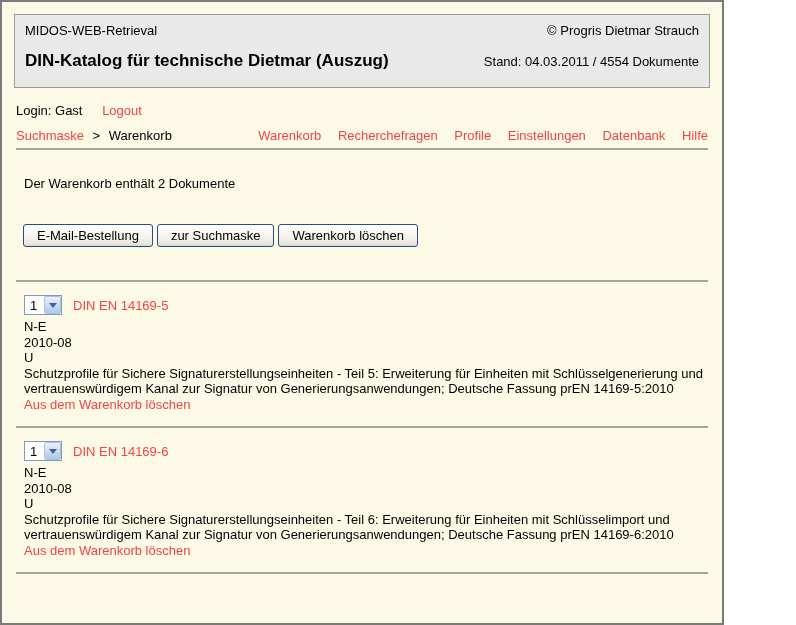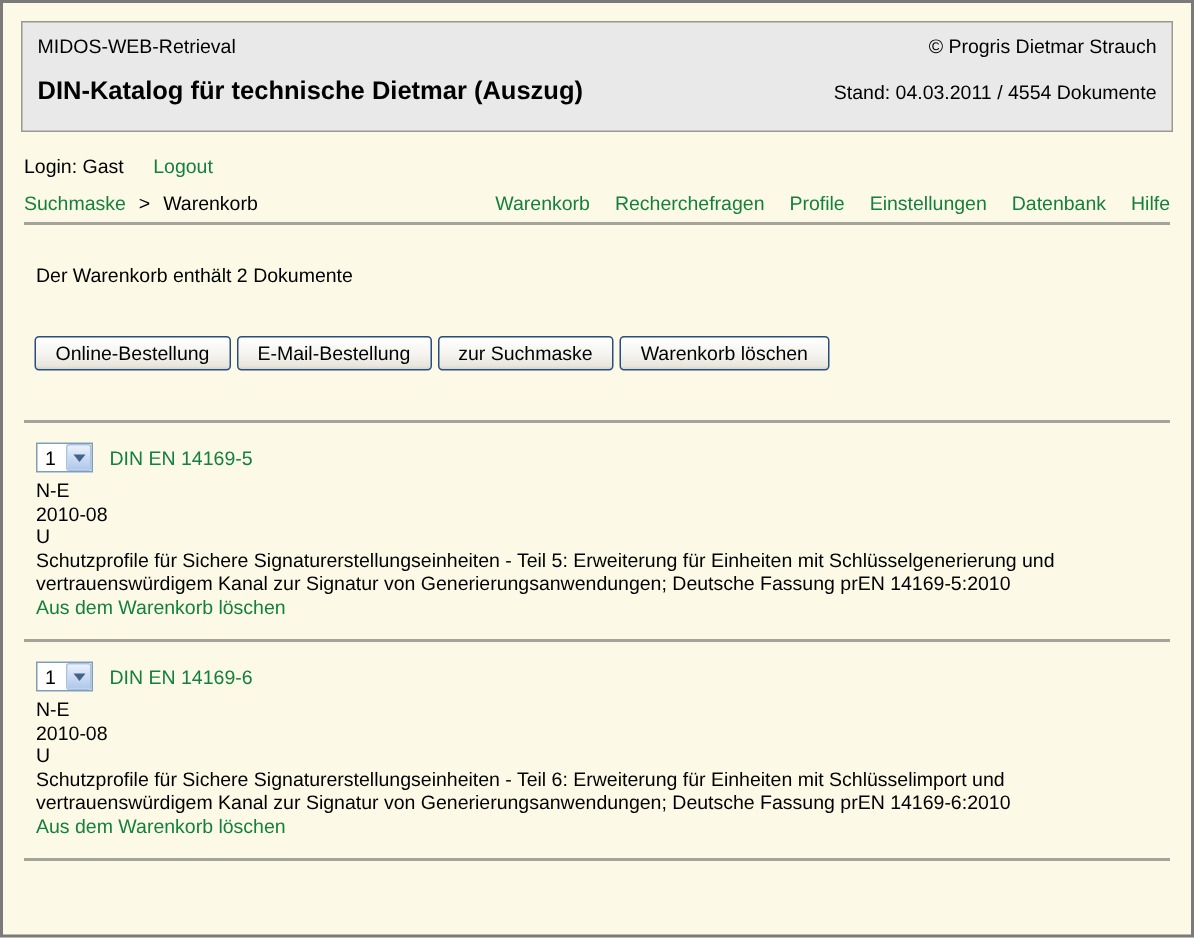--- a/index.html
+++ b/index.html
@@ -3,28 +3,28 @@
 <meta charset="utf-8">
 <style>
   * { box-sizing: border-box; margin: 0; padding: 0; }
   html, body { width: 796px; }
   body {
     font-family: "Liberation Sans", "DejaVu Sans", sans-serif;
     font-size: 13px;
     color: #000;
   }
   .page {
-    width: 796px;
+    width: 724px;
     height: 625px;
     background: #FCFAE6;
     border: 2px solid #7A7A7A;
     overflow: hidden;
     position: relative;
   }
-  a { color: #15803d; text-decoration: none; cursor: pointer; }
+  a { color: #ef4444; text-decoration: none; cursor: pointer; }
 
   
   .header-box {
     margin: 12px 12px 0 12px;
     height: 74px;
     border: 1px solid #999990;
     background: #E9E9E9;
     padding: 8px 10px 8px 10px;
   }
   .header-row1 {
@@ -144,21 +144,20 @@
       <a>Datenbank</a>
       <a>Hilfe</a>
     </span>
   </div>
 
   <hr class="rule">
 
   <p class="cart-summary">Der Warenkorb enthält 2 Dokumente</p>
 
   <div class="actions">
-    <button class="xp-button">Online-Bestellung</button>
     <button class="xp-button">E-Mail-Bestellung</button>
     <button class="xp-button">zur Suchmaske</button>
     <button class="xp-button">Warenkorb löschen</button>
   </div>
 
   <hr class="rule rule-2">
 
   <div class="item">
     <div class="item-head">
       <div class="qty-select">

